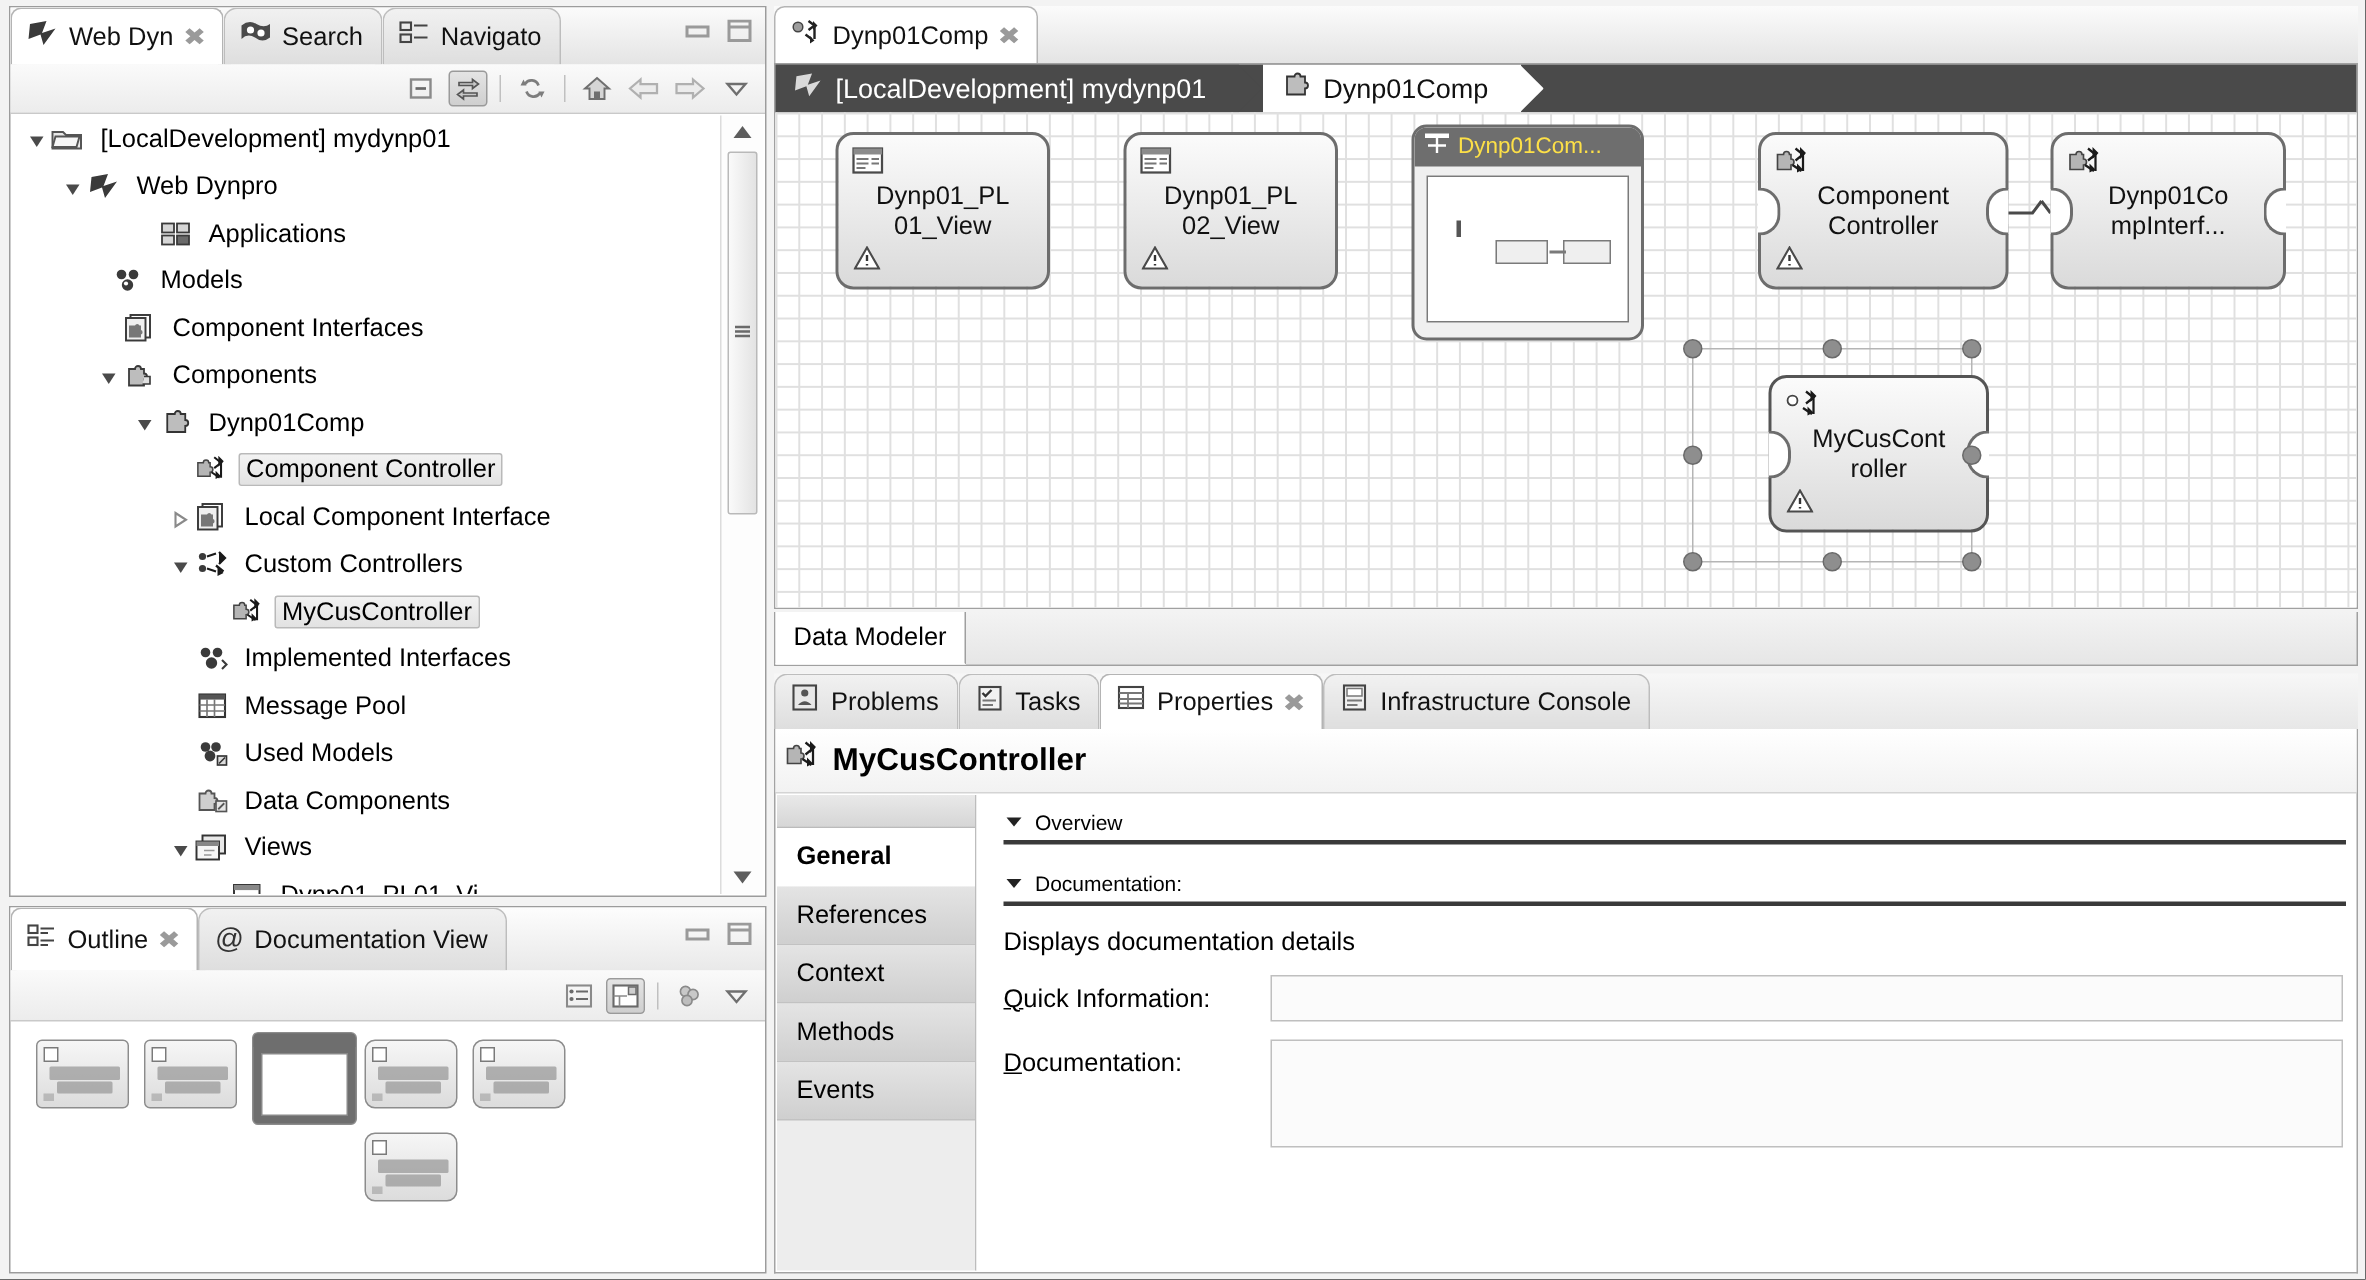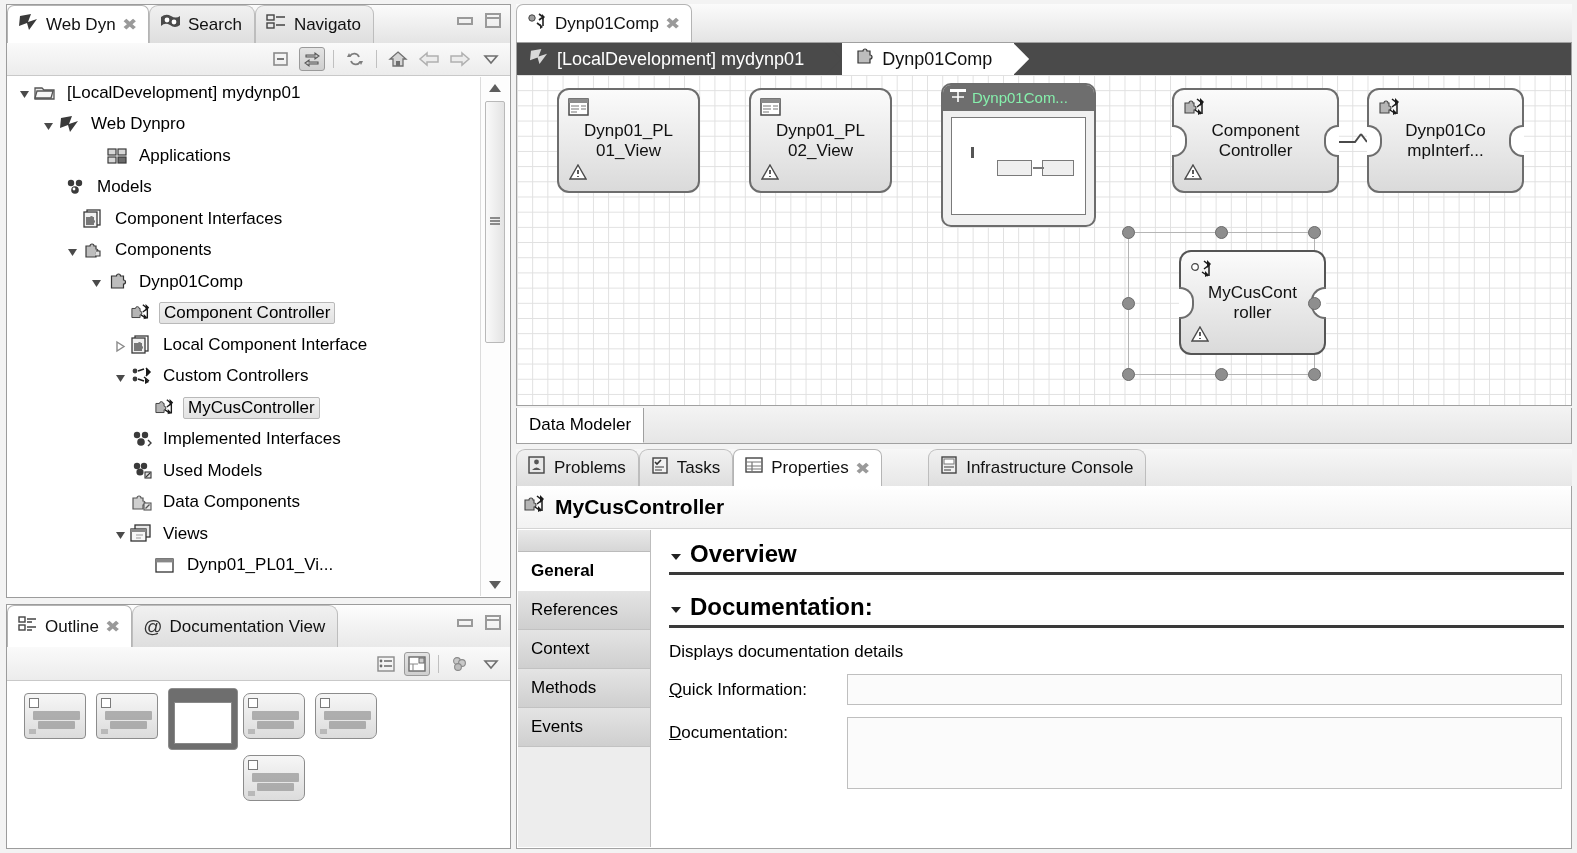--- a/index.html
+++ b/index.html
@@ -163,21 +163,21 @@
   .ctrlnode::before, .ctrlnode::after {
     content: ""; position: absolute; top: 50%; transform: translateY(-50%);
     width: 13px; height: 28px; background: #fff;
     border: 2px solid #6d6d6d;
   }
   .ctrlnode::before { left: -2px; border-left: none; border-radius: 0 14px 14px 0; }
   .ctrlnode::after  { right: -2px; border-right: none; border-radius: 14px 0 0 14px; }
   .winnode { border: 2px solid #6d6d6d; border-radius: 10px; background: #f0f0f0;
              padding: 0; overflow: hidden; }
   .winnode .wtitle {
-    height: 26px; background: #6e6e6e; color: #86efac; font-size: 15px;
+    height: 26px; background: #6e6e6e; color: #fde047; font-size: 15px;
     display: flex; align-items: center; gap: 5px; padding: 0 6px;
   }
   .winnode .wbody { position: absolute; left: 8px; right: 8px; top: 32px; bottom: 10px;
                     background: #fff; border: 1px solid #7a7a7a; }
   .handle {
     position: absolute; width: 13px; height: 13px; border-radius: 50%;
     background: #8e8e8e; border: 1px solid #6a6a6a;
   }
   .selbox { position: absolute; border: 1px solid #b5b5b5; }
   #edtabstrip {
@@ -218,21 +218,21 @@
     font-size: 17px; border-bottom: 1px solid #c2c2c2;
     background: linear-gradient(#e4e4e4,#cfcfcf);
   }
   .sidetab.active { background: #fff; font-weight: bold; border-bottom: 1px solid #fff; }
   #propsPane {
     position: absolute; left: 134px; top: 44px; right: 1px; bottom: 1px;
     background: #fff; padding: 10px 0 0 18px; overflow: hidden;
   }
   .section-head {
     display: flex; align-items: center; gap: 7px;
-    font-size: 24px; font-weight: bold; margin-bottom: 4px;
+    font-size: 14px; font-weight: normal; margin-bottom: 4px;
   }
   .section-rule { height: 3px; background: #3a3a3a; margin-right: 6px; }
   .frow { display: flex; align-items: center; margin-top: 12px; }
   .flabel { font-size: 17px; width: 178px; flex: none; }
   .finput {
     flex: 1; height: 31px; border: 1px solid #bfbfbf; background: #fbfbfb;
     font-size: 17px; display: flex; align-items: center; padding: 0 6px;
     margin-right: 8px;
   }
   .ftext {
@@ -368,21 +368,21 @@
           <span class="ticon">
             <svg width="21" height="18" viewBox="0 0 21 18">
               <rect x="1" y="2" width="8" height="6" fill="#d6d6d6" stroke="#3a3a3a" stroke-width="1.2"></rect>
               <rect x="11" y="2" width="8" height="6" fill="#d6d6d6" stroke="#3a3a3a" stroke-width="1.2"></rect>
               <rect x="1" y="10" width="8" height="6" fill="#d6d6d6" stroke="#3a3a3a" stroke-width="1.2"></rect>
               <rect x="11" y="10" width="8" height="6" fill="#6a6a6a" stroke="#3a3a3a" stroke-width="1.2"></rect>
             </svg>
           </span>
           <span class="tlabel">Applications</span>
         </div>
-        <div class="trow" style="padding-left: 40px;">
+        <div class="trow" style="padding-left: 50px;">
           <span class="twist"></span>
           <span class="ticon">
             <svg width="21" height="18" viewBox="0 0 21 18">
               <circle cx="6" cy="5" r="3.2" fill="#3a3a3a"></circle>
               <circle cx="14" cy="5" r="3.2" fill="#3a3a3a"></circle>
               <circle cx="10" cy="12" r="3.8" fill="#3a3a3a"></circle>
               <circle cx="9" cy="11" r="1.4" fill="#fff"></circle>
             </svg>
           </span>
           <span class="tlabel">Models</span>
@@ -474,20 +474,31 @@
           <span class="twist"></span>
           <span class="ticon">
             <svg width="21" height="18" viewBox="0 0 21 18">
               <circle cx="6" cy="5" r="3.2" fill="#3a3a3a"></circle>
               <circle cx="14" cy="5" r="3.2" fill="#3a3a3a"></circle>
               <circle cx="10" cy="12" r="3.8" fill="#3a3a3a"></circle>
               <path d="M17 10 L20 13 L17 16" stroke="#3a3a3a" stroke-width="1.4" fill="none"></path>
             </svg>
           </span>
           <span class="tlabel">Implemented Interfaces</span>
+        </div>
+        <div class="trow" style="padding-left: 106px;">
+          <span class="twist"></span>
+          <span class="ticon">
+            <svg width="21" height="19" viewBox="0 0 21 19">
+              <rect x="2" y="2" width="17" height="15" fill="#fff" stroke="#333" stroke-width="1.4"></rect>
+              <rect x="2" y="2" width="17" height="3.4" fill="#555"></rect>
+              <path d="M7 5.4 V17 M12 5.4 V17 M2 9 H19 M2 13 H19" stroke="#777" stroke-width="1.1"></path>
+            </svg>
+          </span>
+          <span class="tlabel">Message Pool</span>
         </div>
         <div class="trow" style="padding-left: 106px;">
           <span class="twist"></span>
           <span class="ticon">
             <svg width="21" height="19" viewBox="0 0 21 19">
               <circle cx="6" cy="5" r="3.2" fill="#3a3a3a"></circle>
               <circle cx="13" cy="5" r="3.2" fill="#3a3a3a"></circle>
               <circle cx="9" cy="11" r="3.6" fill="#3a3a3a"></circle>
               <rect x="14" y="11" width="6" height="6" fill="#ddd" stroke="#333" stroke-width="1.1"></rect>
               <path d="M15 16 L19 12" stroke="#333" stroke-width="1.1"></path>
@@ -846,21 +857,21 @@
         <div class="vtab active" style="height:37px;">
           <span>
             <svg width="20" height="19" viewBox="0 0 20 19">
                 <rect x="2" y="2" width="16" height="14" fill="#fff" stroke="#444" stroke-width="1.4"></rect>
                 <path d="M2 6 H18 M8 6 V16 M2 10 H18 M2 13 H18" stroke="#777" stroke-width="1.2"></path>
               </svg>
           </span>
           <span>Properties</span>
           <span class="closeX">✖</span>
         </div>
-        <div class="vtab inactive" style="height:37px;margin-left:46px;">
+        <div class="vtab inactive" style="height:37px;">
           <span>
             <svg width="20" height="19" viewBox="0 0 20 19">
                 <rect x="3" y="1" width="14" height="16" fill="#f0f0f0" stroke="#444" stroke-width="1.4"></rect>
                 <rect x="5" y="3" width="10" height="5" fill="#fff" stroke="#777" stroke-width="1"></rect>
                 <path d="M5 11 H15 M5 14 H12" stroke="#777" stroke-width="1.3"></path>
               </svg>
           </span>
           <span>Infrastructure Console</span>
         </div>
       </div>

